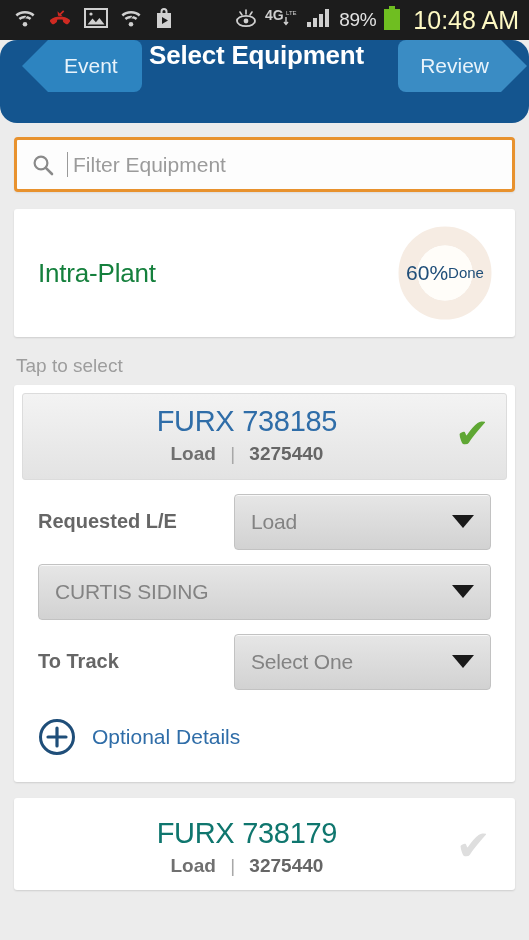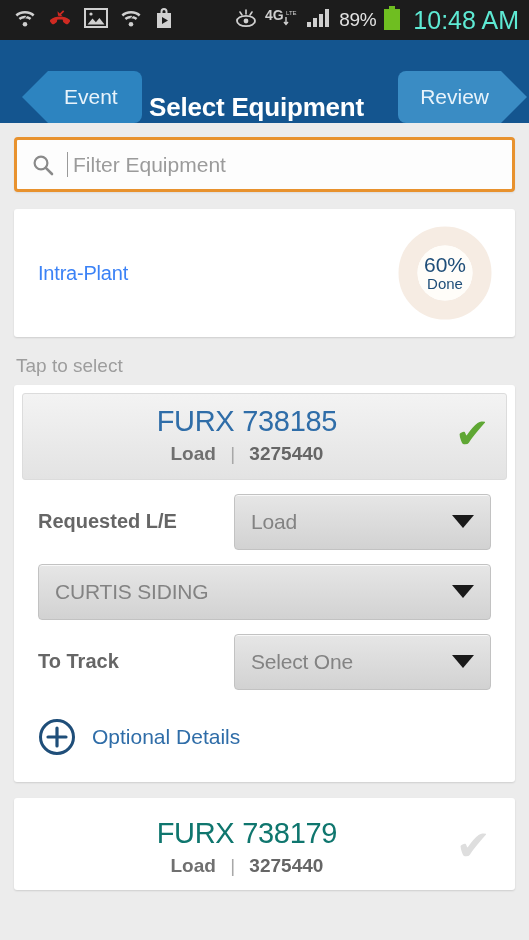--- a/index.html
+++ b/index.html
@@ -23,32 +23,33 @@
   .status-left { display: flex; align-items: center; gap: 12px; flex: 1; }
   .status-right { display: flex; align-items: center; gap: 7px; }
   .sb-icon { display: block; }
   .sb-pct {
     font-size: 19px;
     color: #e2e2e2;
     letter-spacing: -0.3px;
   }
   .sb-clock {
     font-size: 25px;
-    color: #5eead4;
+    color: #fef9c3;
     margin-left: 5px;
     letter-spacing: 0px;
   }
 
   
   .navbar {
     height: 83px;
     background: #14558f;
     position: relative;
     display: flex;
-    align-items: flex-end;
+    align-items: flex-start;
+    border-radius: 17px;
   }
   .nav-title {
     position: absolute;
     left: 0; right: 16px;
     text-align: center;
     color: #ffffff;
     font-size: 26px;
     font-weight: bold;
     letter-spacing: -0.2px;
   }
@@ -130,31 +131,30 @@
     box-shadow: 0 1px 2px rgba(0,0,0,0.13);
   }
   .group-card {
     margin-top: 17px;
     height: 128px;
     display: flex;
     align-items: center;
     padding: 0 22px 0 24px;
   }
   .group-title {
-    font-size: 20px;
-    color: #3b82f6;
+    font-size: 26px;
+    color: #15803d;
     flex: 1;
     letter-spacing: -0.2px;
   }
   .donut { position: relative; width: 96px; height: 96px; }
   .donut-label {
     position: absolute;
     inset: 0;
     display: flex;
-    flex-direction: column;
     align-items: center;
     justify-content: center;
     line-height: 1.05;
   }
   .donut-pct { font-size: 21px; color: #1f4e79; font-weight: normal; }
   .donut-done { font-size: 15px; color: #1f4e79; }
 
   .hint {
     color: #9d9d9d;
     font-size: 19px;

